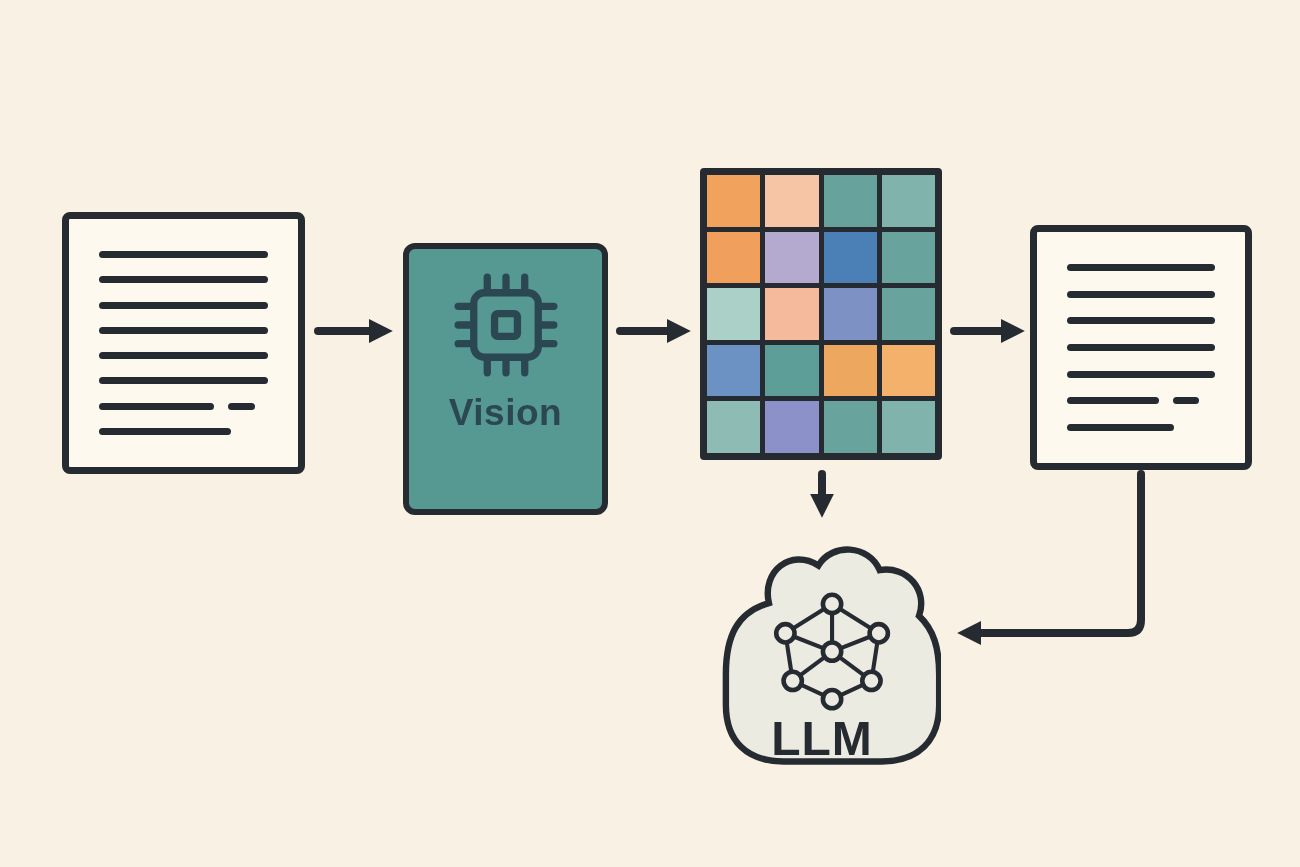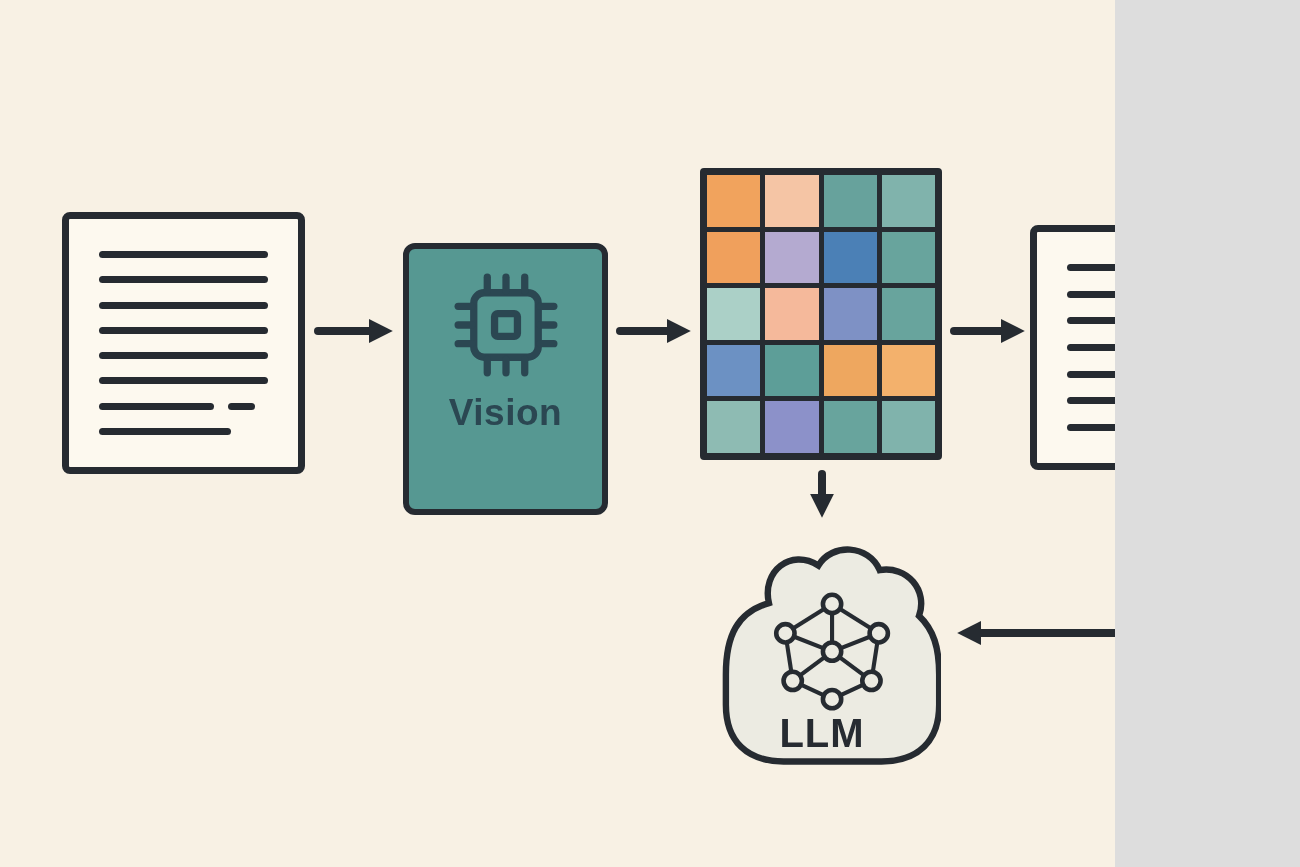--- a/index.html
+++ b/index.html
@@ -7,21 +7,21 @@
     --bg:#f8f1e4;
     --ink:#262b31;
     --paper:#fdf9ef;
     --encoder-fill:#569892;
     --encoder-text:#2b4752;
     --cloud-fill:#ecebe2;
   }
   *{box-sizing:border-box;margin:0;padding:0;}
   body{background:#ddd;font-family:"Liberation Sans",sans-serif;}
   .canvas{
-    position:relative;width:1115px;height:867px;background:var(--bg);
+    position:relative;width:1300px;height:867px;background:var(--bg);
     overflow:hidden;
     padding-left:42px;
   }
   
   .doc{
     position:absolute;border:7px solid var(--ink);border-radius:8px;
     background:var(--paper);padding:32px 30px;display:flex;
     flex-direction:column;justify-content:space-between;
   }
   .doc-line{display:flex;gap:14px;height:7px;}
@@ -45,21 +45,21 @@
     border:7px solid var(--ink);border-radius:4px;background:var(--ink);
     display:grid;grid-template-columns:repeat(4,1fr);
     grid-template-rows:repeat(5,1fr);gap:5px;
   }
   .cell{width:100%;height:100%;}
   
   .cloud-wrap{position:absolute;left:703px;top:523px;width:238px;height:248px;}
   .cloud-wrap svg{display:block;width:100%;height:100%;}
   .llm-label{
     position:absolute;left:0;right:0;top:188px;text-align:center;
-    color:var(--ink);font-weight:bold;font-size:40px;letter-spacing:1px;
+    color:var(--ink);font-weight:bold;font-size:48px;letter-spacing:1px;
   }
   
   .arrows{position:absolute;left:0;top:0;width:1300px;height:867px;pointer-events:none;}
   .ink-stroke{stroke:var(--ink);fill:none;}
   .ink-fill{fill:var(--ink);}
 </style>
 </head>
 <body>
 
 <div class="canvas">

